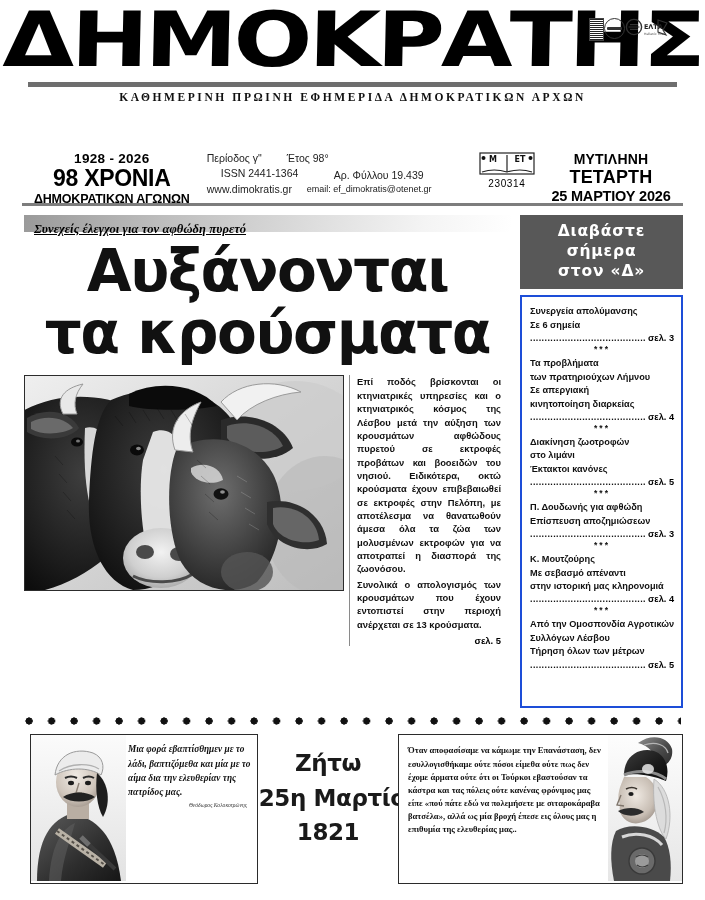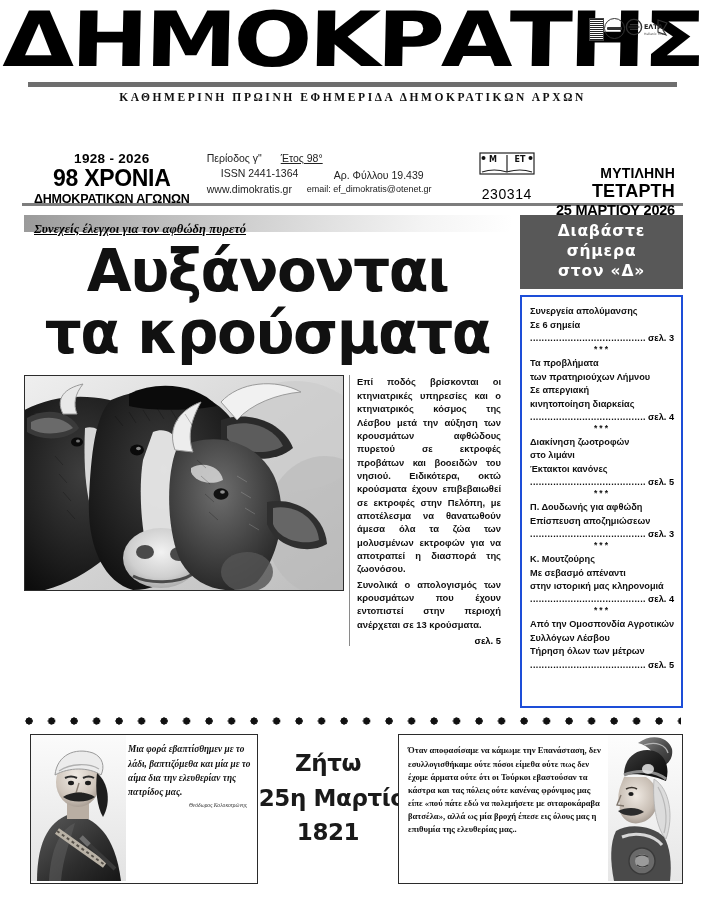--- a/index.html
+++ b/index.html
@@ -131,51 +131,50 @@
 
   .info-mid {
     position: relative;
     width: 268px;
     height: 50px;
     font-size: 10.5px;
     color: #222;
   }
   .info-mid span { position: absolute; white-space: nowrap; }
   .im-periodos { left: 8px;  top: 2px; }
-  .im-etos     { left: 82px; top: 2px; text-decoration: underline; }
+  .im-etos     { left: 88px; top: 2px; }
   .im-issn     { left: 22px; top: 17px; }
   .im-arfyllou { left: 135px; top: 19px; }
   .im-web      { left: 8px;  top: 33px; }
   .im-email    { left: 108px; top: 34px; font-size: 9px; }
 
   .info-book {
     position: relative;
     width: 62px;
     padding-top: 2px;
     text-align: center;
   }
   .book-icon {
     position: relative;
     width: 56px; height: 23px;
     margin: 0 auto;
   }
   .book-icon svg { display:block; }
   .book-num {
-    font-size: 14px;
+    font-size: 10px;
     letter-spacing: .6px;
-    margin-top: 11px;
+    margin-top: 3px;
   }
 
   .info-right {
-    text-align: right;
+    text-align: center;
     line-height: 1.15;
     font-weight: bold;
     padding-top: 1px;
     min-width: 128px;
-    margin-top: 14px;
   }
   .ir-city { font-size: 14px; letter-spacing: .2px; }
   .ir-day  { font-size: 18px; letter-spacing: .2px; }
   .ir-date { font-size: 14.5px; letter-spacing: -.2px; }
 
   .head-rule {
     height: 3px;
     background: #7d7d7d;
     margin: 1px 22px 0 22px;
   }

